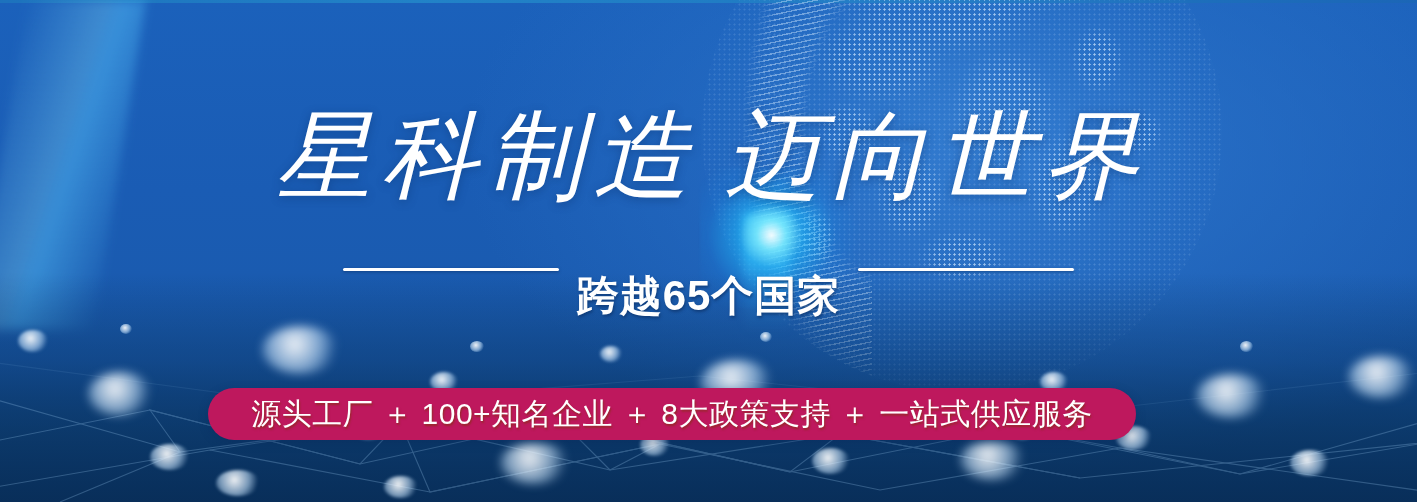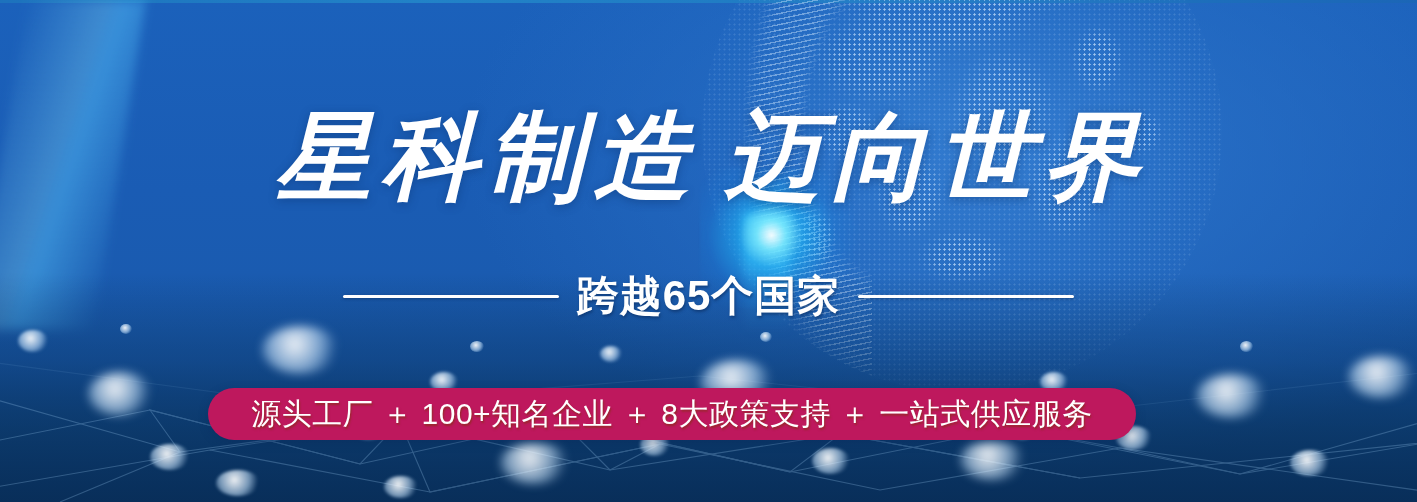--- a/index.html
+++ b/index.html
@@ -129,31 +129,31 @@
   
   #content{position:absolute;inset:0;}
 
   #headline{
     position:absolute;left:8px;right:0;top:108px;
     text-align:center;
     color:#fff;
     font-family:"DejaVu Serif","Liberation Serif",serif;
     font-size:96px;
     line-height:1.02;
-    font-weight:700;
+    font-weight:400;
     font-style:italic;
     letter-spacing:10px;
     text-shadow:0 2px 10px rgba(10,50,110,.45);
     white-space:nowrap;
   }
   #headline .gap{display:inline-block;width:26px;}
 
   #subtitle-row{
     position:absolute;left:0;right:0;top:268px;
-    display:flex;align-items:center;justify-content:center;gap:18px;
+    display:flex;align-items:flex-start;justify-content:center;gap:18px;
   }
   .rule{
     width:216px;height:3px;background:#ffffff;border-radius:2px;
     box-shadow:0 1px 3px rgba(8,40,90,.5);
   }
   #subtitle{
     color:#fff;font-size:42px;font-weight:700;letter-spacing:1px;
     text-shadow:1px 2px 3px rgba(12,48,100,.65);
     white-space:nowrap;
   }

